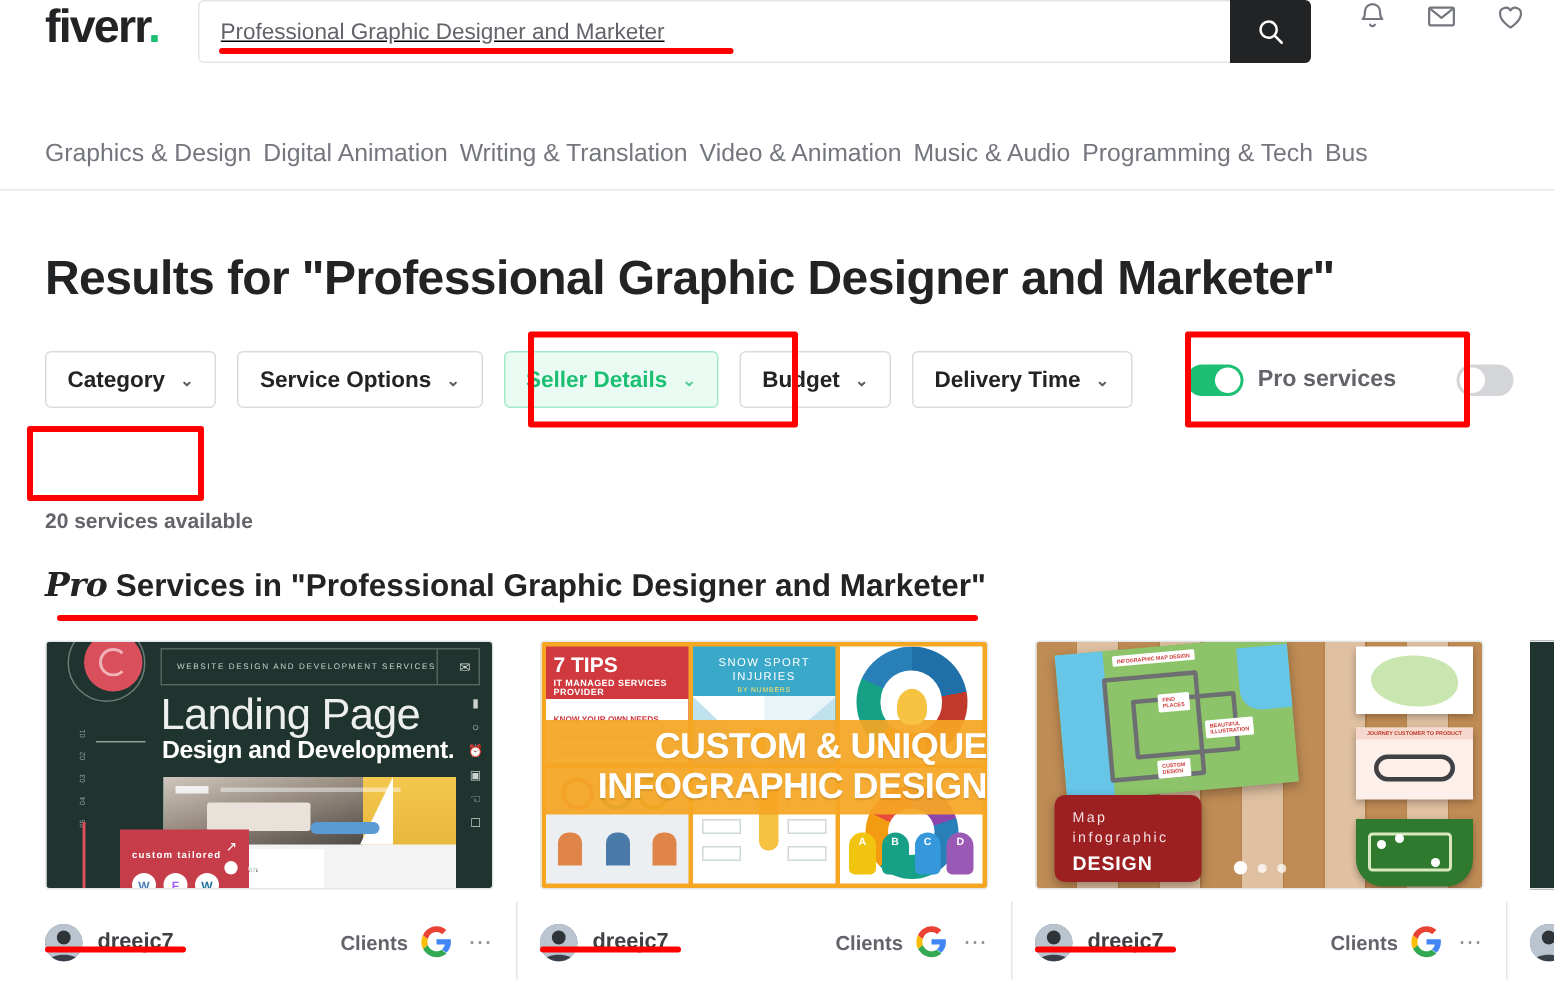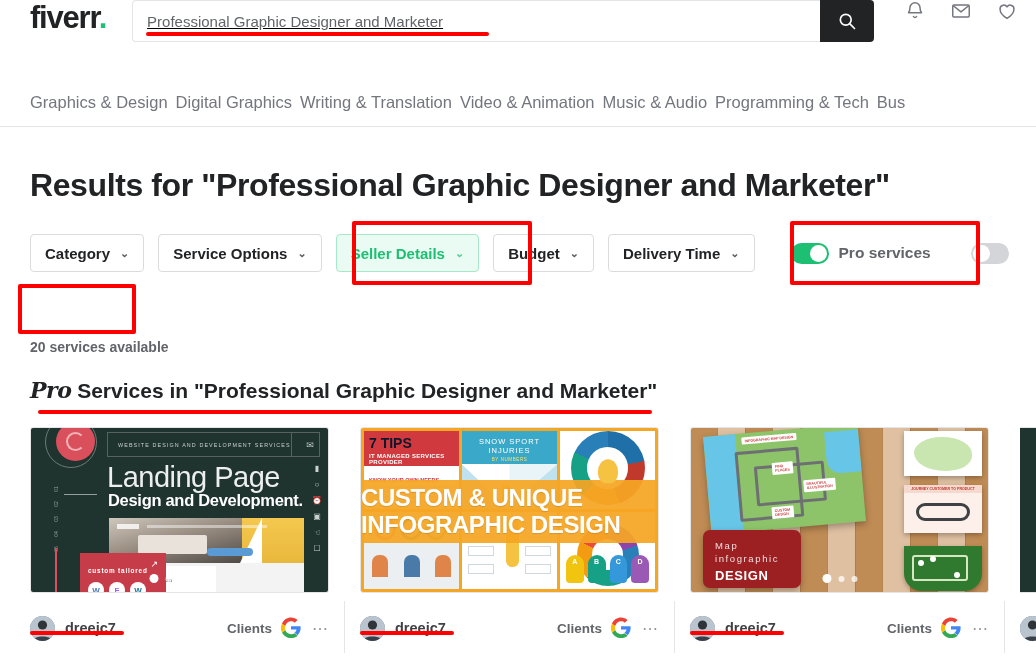--- a/index.html
+++ b/index.html
@@ -383,21 +383,21 @@
     position: absolute; right: 6px; top: 36px;
     display: flex; flex-direction: column; gap: 7px; align-items: center;
     color: #c9d2cf; font-size: 8px;
   }
 
   
   .t2 { width: 100%; height: 100%; background: #f5a623; position: relative; overflow: hidden; }
   .t2 .grid { position: absolute; inset: 0; display: grid; grid-template-columns: 1fr 1fr 1fr; grid-template-rows: 1fr 1fr; gap: 3px; padding: 3px; }
   .t2 .cell { background: #fff; position: relative; overflow: hidden; }
   .t2 .c1 { background: #d0393e; }
-  .t2 .c1 .tip { position: absolute; left: 5px; top: 4px; color: #0f172a; font-weight: bold; font-size: 14px; }
+  .t2 .c1 .tip { position: absolute; left: 5px; top: 4px; color: #ffffff; font-weight: bold; font-size: 14px; }
   .t2 .c1 .sub { position: absolute; left: 5px; top: 22px; color: #fff; font-size: 6px; font-weight: bold; letter-spacing: .3px; }
   .t2 .c1 .white { position: absolute; left: 0; right: 0; bottom: 0; height: 55%; background: #fff; padding: 5px; }
   .t2 .c1 .white b { font-size: 5.5px; color: #d0393e; display: block; margin-top: 6px; }
   .t2 .c1 .white i { display: block; height: 2px; background: #ddd; margin-top: 3px; font-style: normal; }
   .t2 .c2 { background: #3aa9c9; }
   .t2 .c2 .hd { position: absolute; left: 0; right: 0; top: 6px; text-align: center; color: #fff; font-size: 7.5px; letter-spacing: 1px; }
   .t2 .c2 .hd small { display: block; font-size: 4.5px; color: #ffe066; margin-top: 2px; letter-spacing: .6px;}
   .t2 .c2 .mtn {
     position: absolute; bottom: 0; left: 0; right: 0; height: 58%;
     background:
@@ -444,21 +444,21 @@
     display: flex; align-items: flex-start; justify-content: center; color: #fff;
     font-size: 7px; font-weight: bold; padding-top: 3px;
   }
   .t2 .c6 .pills u:nth-child(1){ background:#f1c40f;}
   .t2 .c6 .pills u:nth-child(2){ background:#16a085;}
   .t2 .c6 .pills u:nth-child(3){ background:#3498db;}
   .t2 .c6 .pills u:nth-child(4){ background:#9b59b6;}
   .t2 .band {
     position: absolute; left: 0; right: 0; top: 32%; height: 38%;
     background: rgba(245,166,35,.93);
-    display: flex; flex-direction: column; align-items: flex-start; justify-content: center;
+    display: flex; flex-direction: column; align-items: flex-end; justify-content: center;
   }
   .t2 .band b {
     color: #fff; font-size: 24px; font-weight: bold; letter-spacing: -0.4px; line-height: 1.12;
     text-shadow: 0 1px 1px rgba(0,0,0,.12);
   }
 
   
   .t3 {
     width: 100%; height: 100%; position: relative; overflow: hidden;
     background: repeating-linear-gradient(90deg,#c08c55 0 26px,#b8834d 26px 27px,#c9946096 27px 54px,#b07c48 54px 55px);
@@ -552,21 +552,21 @@
     <span class="ic">
       <svg width="22" height="22" viewBox="0 0 24 24" fill="none" stroke="#74767e" stroke-width="1.6">
         <path d="M12 20s-7.5-4.6-7.5-9.4A4.1 4.1 0 0 1 12 7.6a4.1 4.1 0 0 1 7.5 3c0 4.8-7.5 9.4-7.5 9.4z" stroke-linejoin="round"></path>
       </svg>
     </span>
   </div>
 </div>
 
 <div class="nav">
   <a>Graphics &amp; Design</a>
-  <a>Digital Graphics</a>
+  <a>Digital Animation</a>
   <a>Writing &amp; Translation</a>
   <a>Video &amp; Animation</a>
   <a>Music &amp; Audio</a>
   <a>Programming &amp; Tech</a>
   <a>Bus</a>
 </div>
 
 <div class="main">
 
   <div class="page-title">Results for "Professional Graphic Designer and Marketer"</div>

